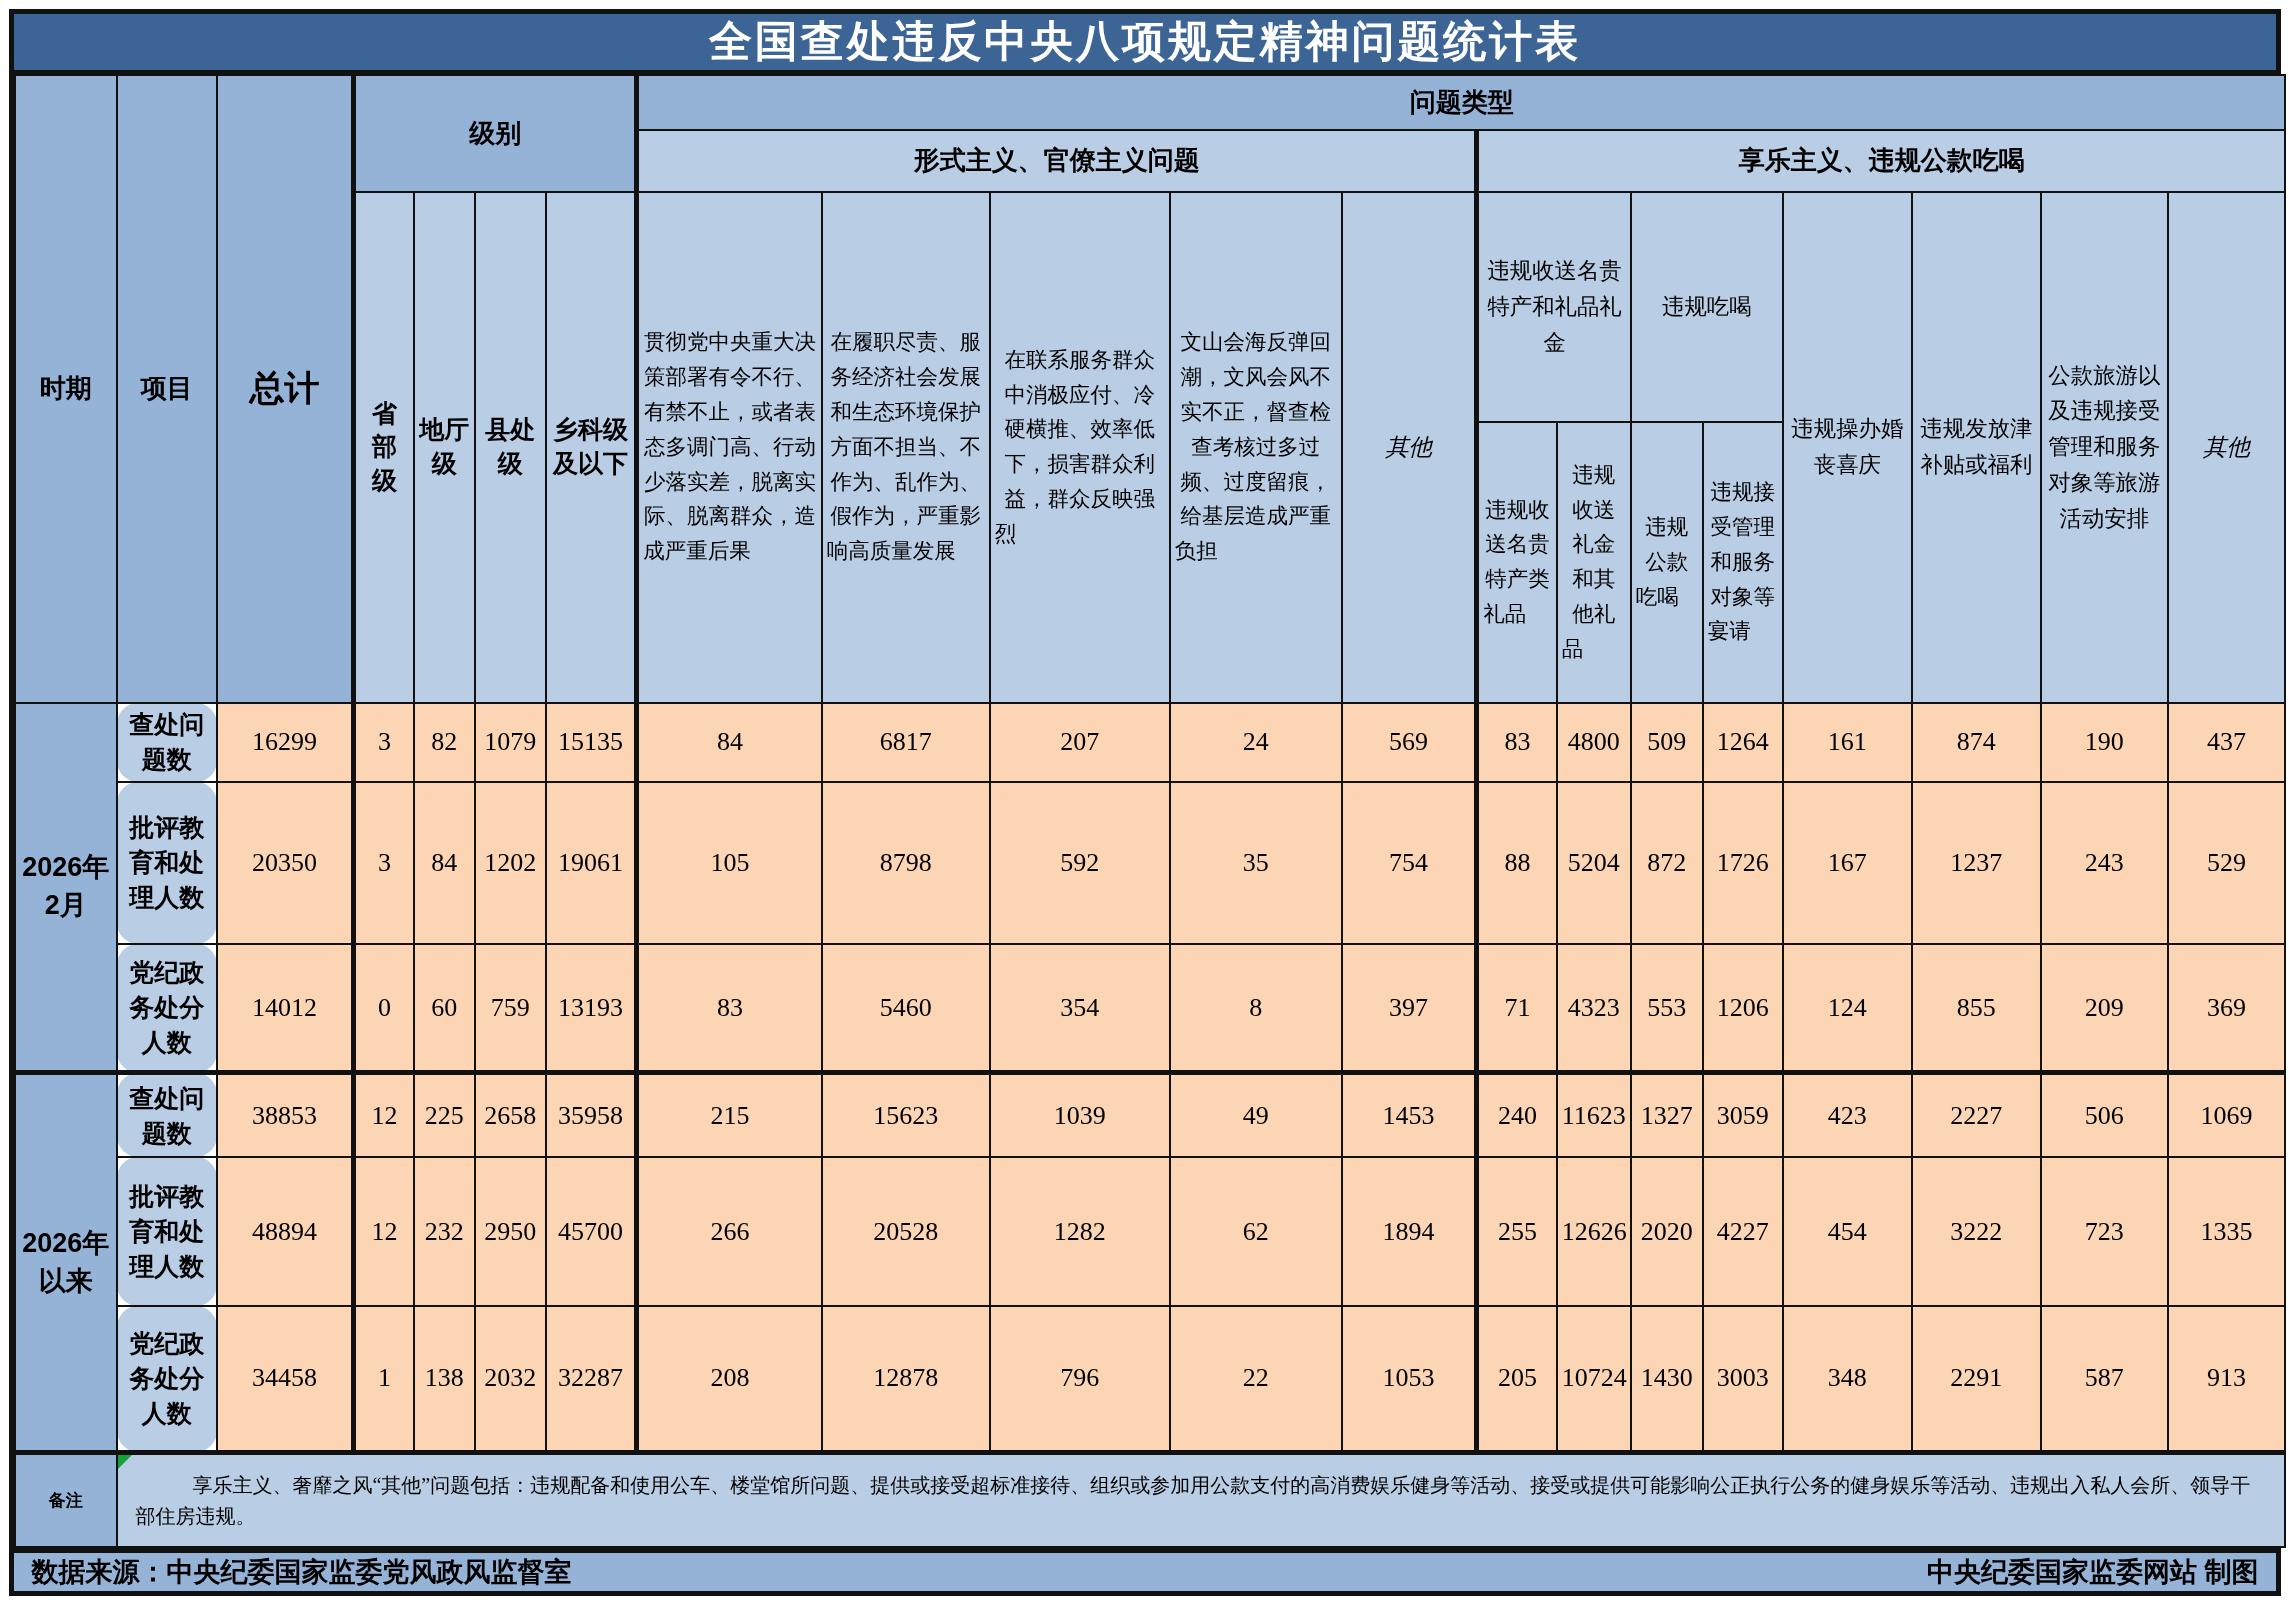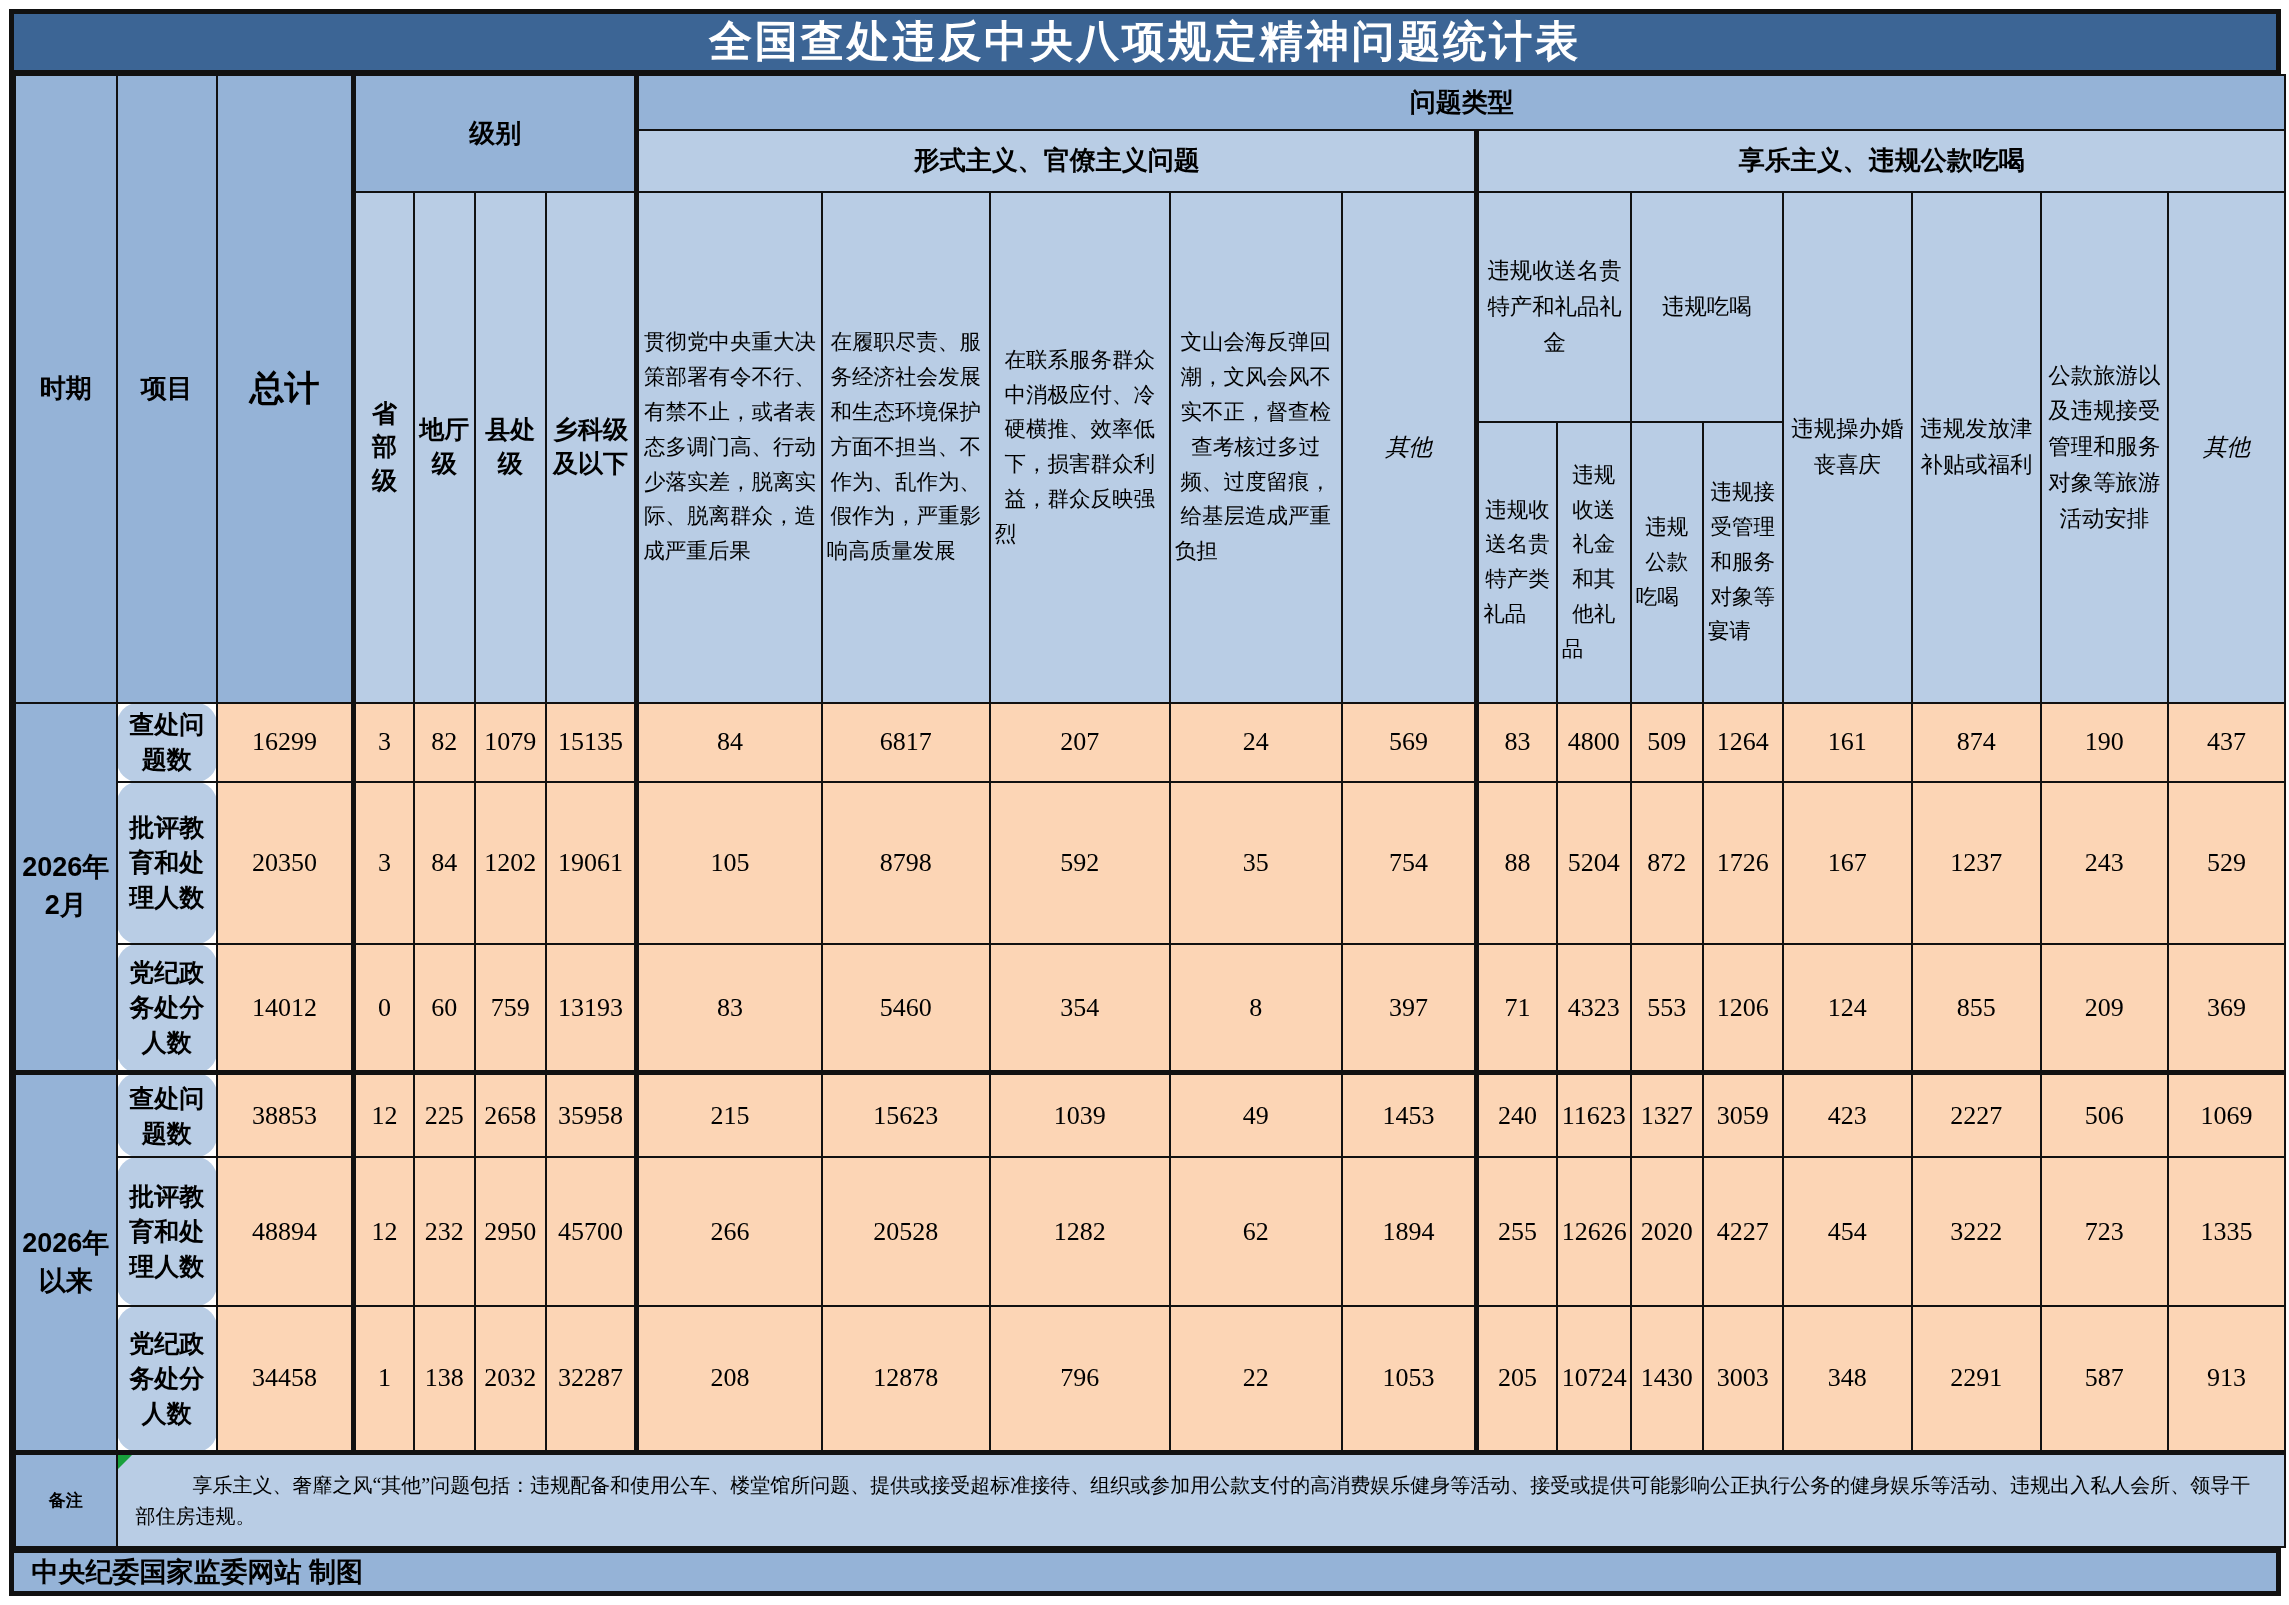--- a/index.html
+++ b/index.html
@@ -282,18 +282,19 @@
         <td class="med note-label tT">备注</td>
         <td class="light note-cell tT" colspan="19">
           <span class="corner"></span>
           <div class="note-inner">享乐主义、奢靡之风“其他”问题包括：违规配备和使用公车、楼堂馆所问题、提供或接受超标准接待、组织或参加用公款支付的高消费娱乐健身等活动、接受或提供可能影响公正执行公务的健身娱乐等活动、违规出入私人会所、领导干部住房违规。</div>
         </td>
       </tr>
     </tbody>
       </table>
 
     <div class="source-bar">
+      <span>数据来源：中央纪委国家监委党风政风监督室</span>
       <span>中央纪委国家监委网站 制图</span>
     </div>
 
   </div>
 </div>
 
 
 </body></html>

